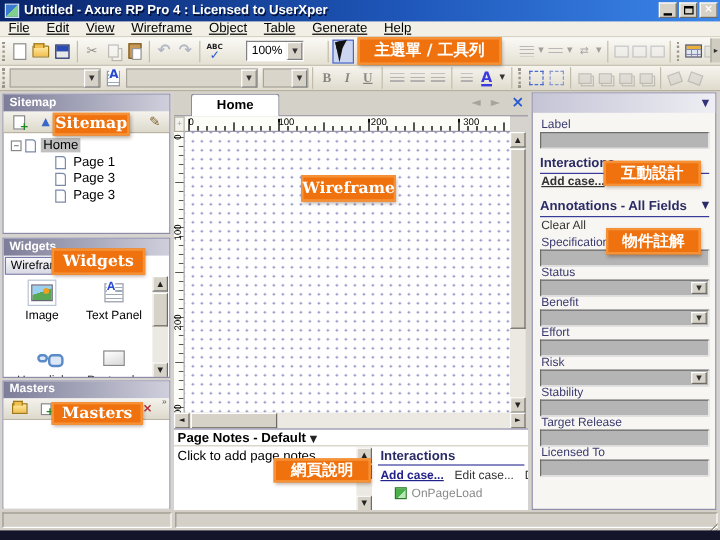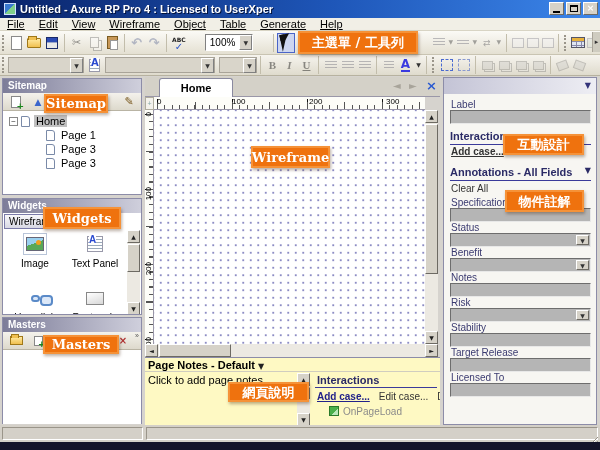--- a/index.html
+++ b/index.html
@@ -116,21 +116,21 @@
   #vruler{position:absolute;left:145px;top:110px;width:9px;height:234px;background:
      repeating-linear-gradient(180deg,#555 0 1px,transparent 1px 7.5px) right 4px/4px 100% no-repeat,
      repeating-linear-gradient(180deg,#555 0 1px,transparent 1px 37.5px) right 4px/7px 100% no-repeat,
      repeating-linear-gradient(180deg,#111 0 1px,transparent 1px 75px) right 4px/9px 100% no-repeat,#fdfdf8;
      border-right:1px solid #9a97a8;overflow:hidden}
   #vruler span{position:absolute;left:-1px;font-size:8px;writing-mode:vertical-rl;transform:rotate(180deg)}
   #canvas{position:absolute;left:154px;top:110px;width:271px;height:234px;background:
      radial-gradient(circle,#8c8cc4 0.8px,transparent 1px) 3px 4px/7.5px 7.5px,#fff}
 
   
-  #pagenotes{position:absolute;left:145px;top:357px;width:295px;height:68px;background:#fef9c3;border-top:1px solid #8c8ca8}
+  #pagenotes{position:absolute;left:145px;top:357px;width:295px;height:68px;background:#ffffff;border-top:1px solid #8c8ca8}
   #pnhdr{height:14px;font-weight:bold;font-size:11px;padding:1px 0 0 3px;border-bottom:1px solid #d0cdbf}
   #pnhdr .dd{font-size:8px;color:#222;font-family:"DejaVu Sans",sans-serif}
   #pnnote{position:absolute;left:0;top:15px;width:152px;height:53px;padding:1px 3px;font-size:11px}
   #pninter{position:absolute;left:170px;top:15px;width:125px;height:53px;overflow:hidden}
   .navyb{color:#2b2b66;font-weight:bold}
   #pninter .title{border-bottom:1px solid #3a3a9a;padding:1px 0 1px 2px;width:122px}
   .linkrow{display:flex;gap:9px;white-space:nowrap;padding:3px 0 0 2px;font-size:10px;color:#333}
   .ulink{text-decoration:underline;color:#22228a;font-weight:bold}
   .eventrow{display:flex;gap:4px;padding:4px 0 0 14px;color:#8a8a8a;font-size:10px}
   .i-event{width:10px;height:10px;background:linear-gradient(135deg,#4ab04a 0 60%,#b8e8b8 60%);border:1px solid #2a7a2a}
@@ -510,21 +510,21 @@
     <div class="ilabel" style="top:144px">Status</div>
     <div class="iinput iselect" style="top:155px">
         <span class="fdd">▼</span>
       </div>
 
     <div class="ilabel" style="top:169px">Benefit</div>
     <div class="iinput iselect" style="top:180px">
         <span class="fdd">▼</span>
       </div>
 
-    <div class="ilabel" style="top:194px">Notes</div>
+    <div class="ilabel" style="top:194px">Effort</div>
     <div class="iinput" style="top:205px"></div>
 
     <div class="ilabel" style="top:219px">Risk</div>
     <div class="iinput iselect" style="top:230px">
         <span class="fdd">▼</span>
       </div>
 
     <div class="ilabel" style="top:244px">Stability</div>
     <div class="iinput" style="top:255px"></div>
 

